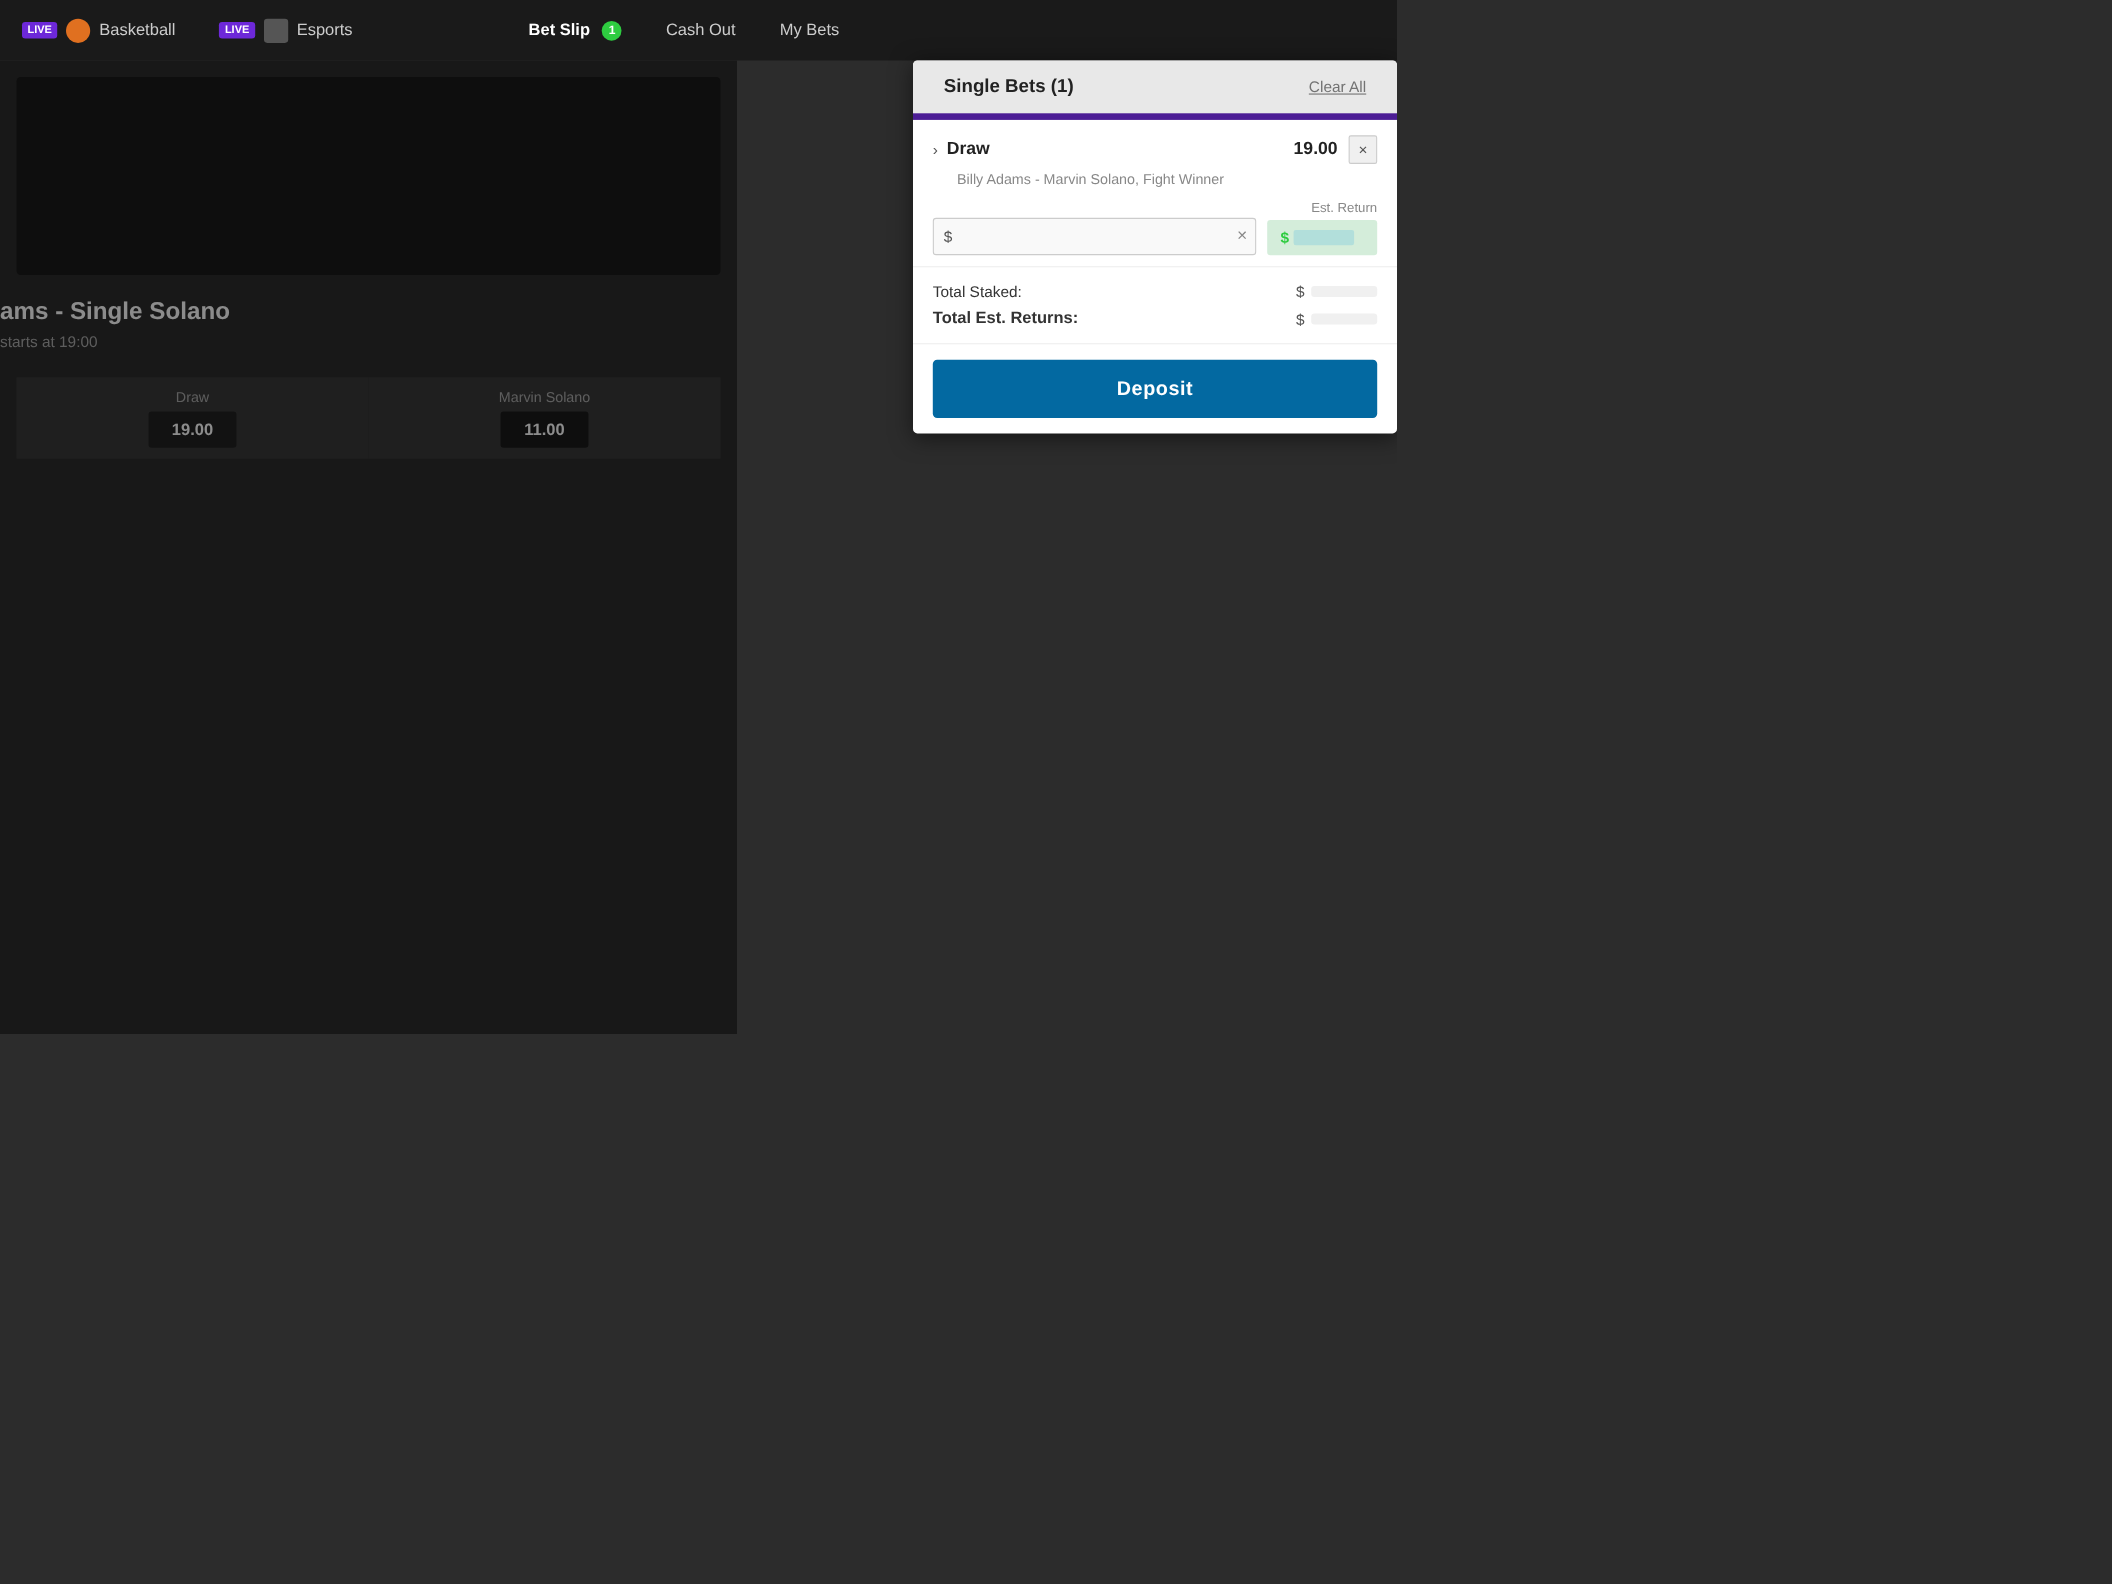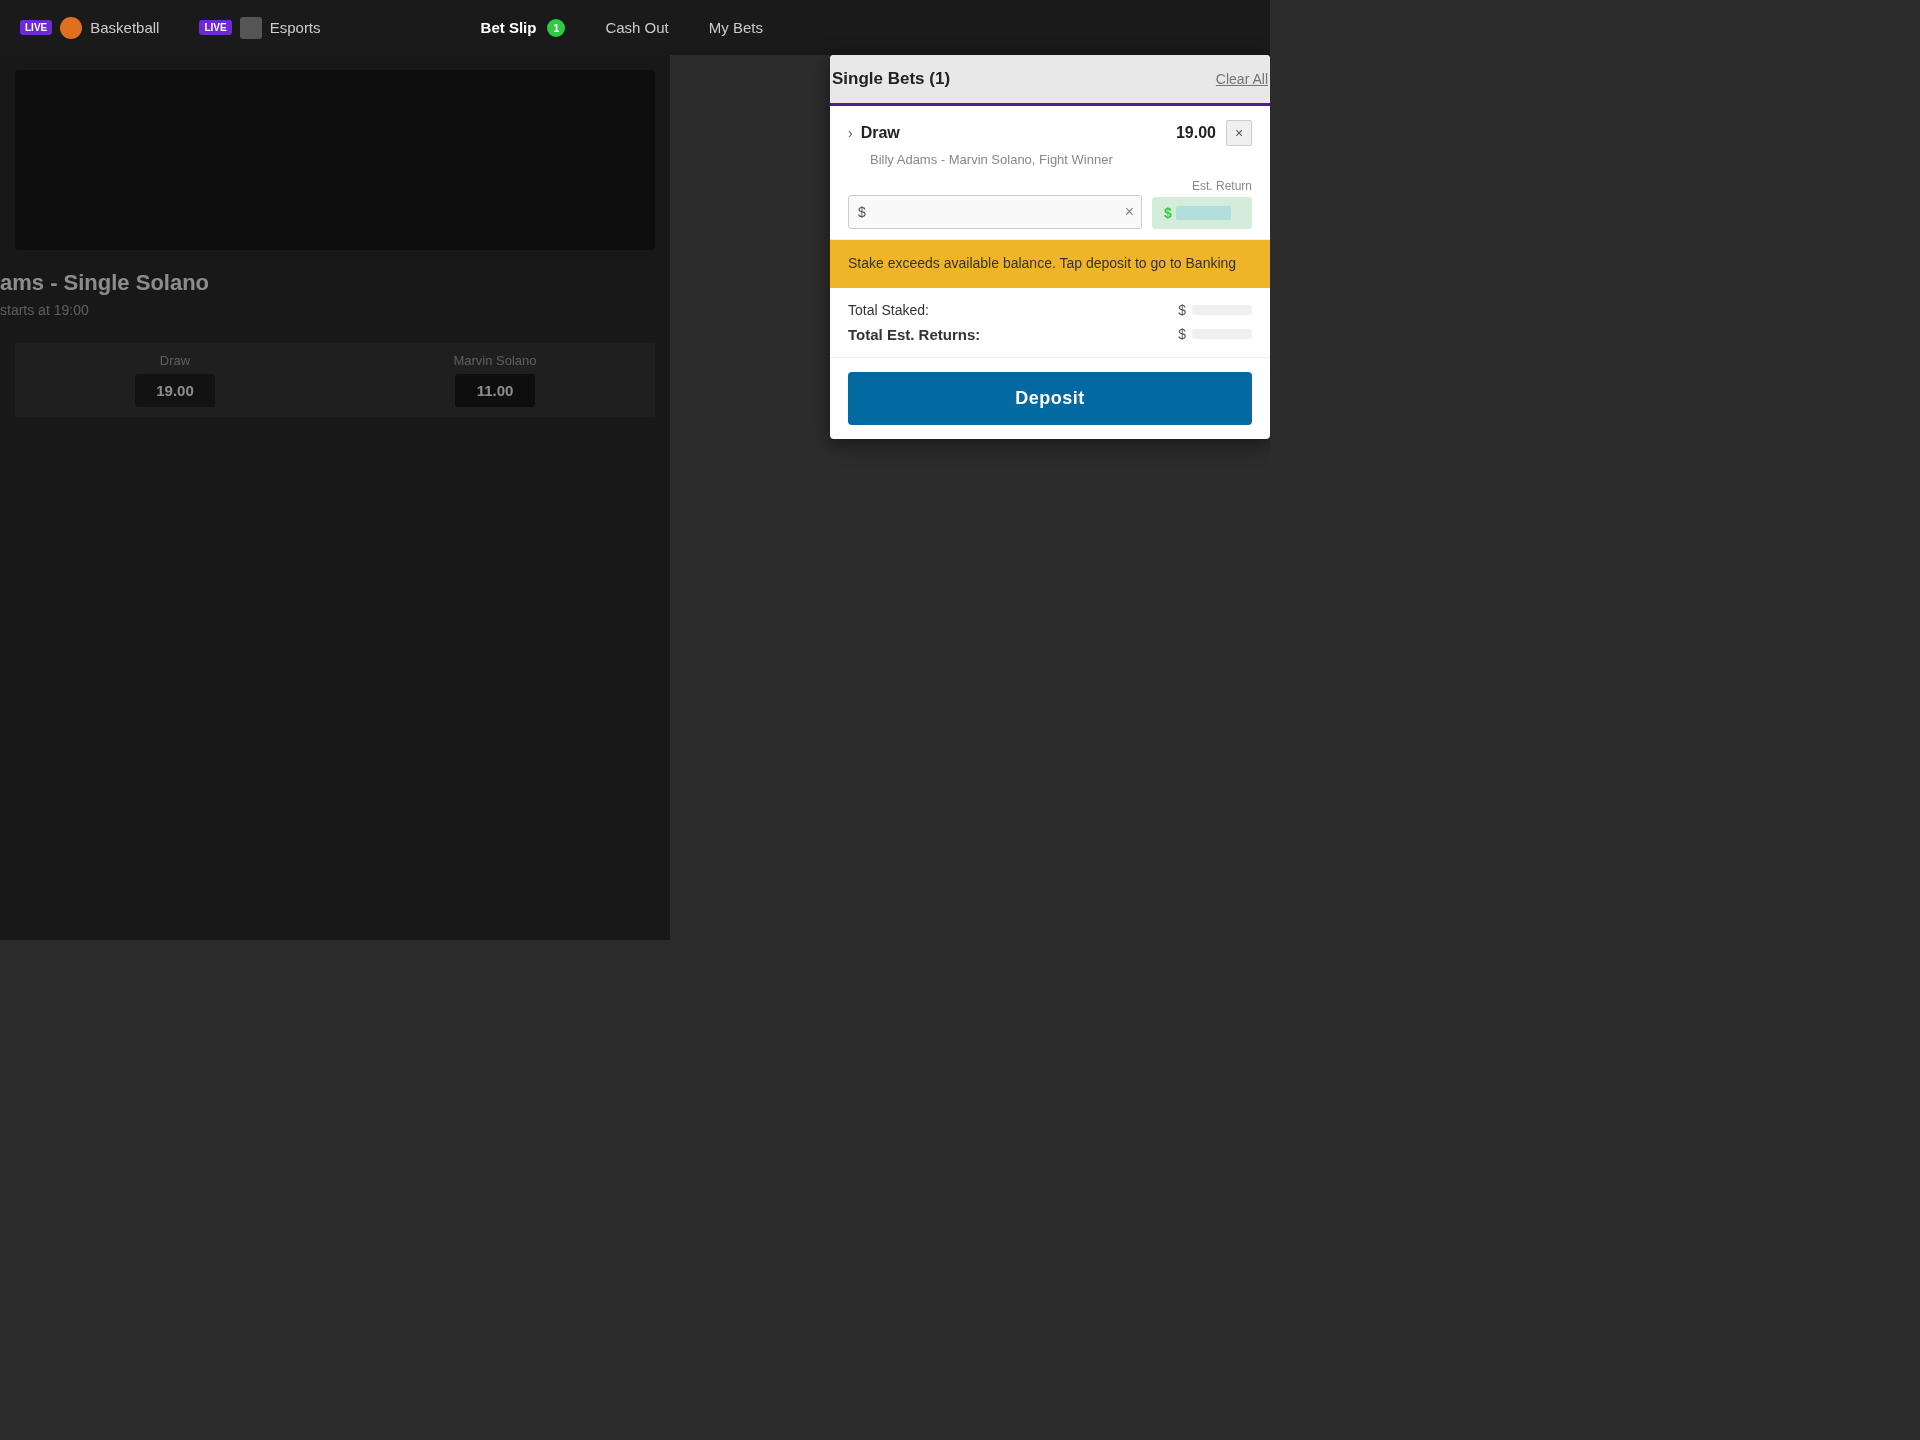--- a/index.html
+++ b/index.html
@@ -147,25 +147,25 @@
       top: 0;
       width: 440px;
       background: white;
       border-radius: 4px;
       overflow: hidden;
       box-shadow: 0 4px 20px rgba(0,0,0,0.5);
     }
 
     .bet-slip-header {
       background: #e8e8e8;
-      padding: 14px 2px;
+      padding: 14px 28px;
       display: flex;
       align-items: center;
       justify-content: space-between;
-      border-bottom: 3px solid #4c1d95;
+      border-bottom: 6px solid #4c1d95;
     }
     .bet-slip-title {
       font-size: 17px;
       font-weight: bold;
       color: #222;
     }
     .clear-all-link {
       color: #737373;
       font-size: 14px;
       text-decoration: underline;
@@ -470,21 +470,20 @@
           <div class="est-return-label">Est. Return</div>
           <div class="est-return-value">
             <span>$</span>
             <span style="display:inline-block;width:55px;height:14px;background:#b2dfdb;border-radius:2px;"></span>
           </div>
         </div>
       </div>
     </div>
 
     
-    <div class="warning-banner">Stake exceeds available balance. Tap deposit to go to Banking</div>
 
     
     <div class="totals-section">
       <div class="total-row">
         <span class="total-label">Total Staked:</span>
         <div class="total-value">
           <span>$</span>
           <span class="total-amount-box"></span>
         </div>
       </div>

